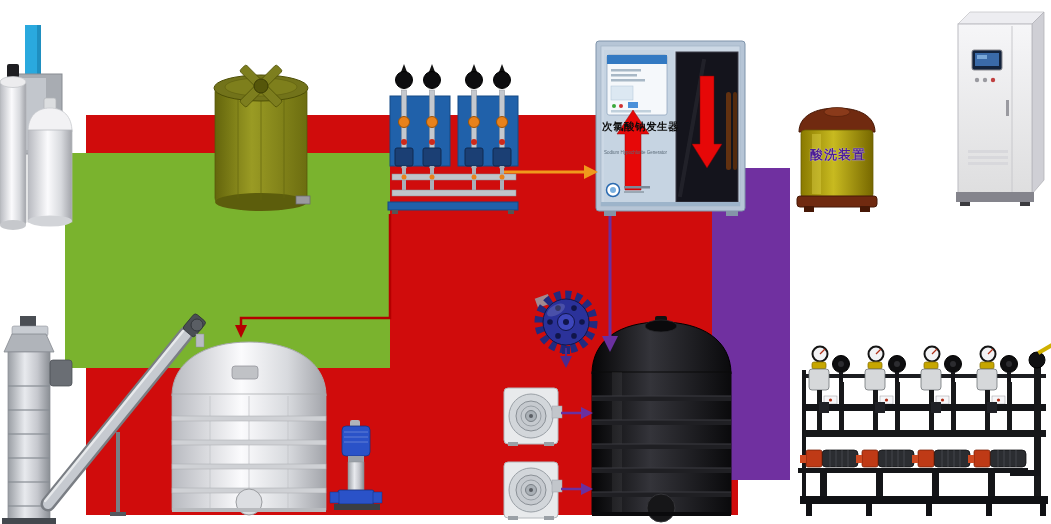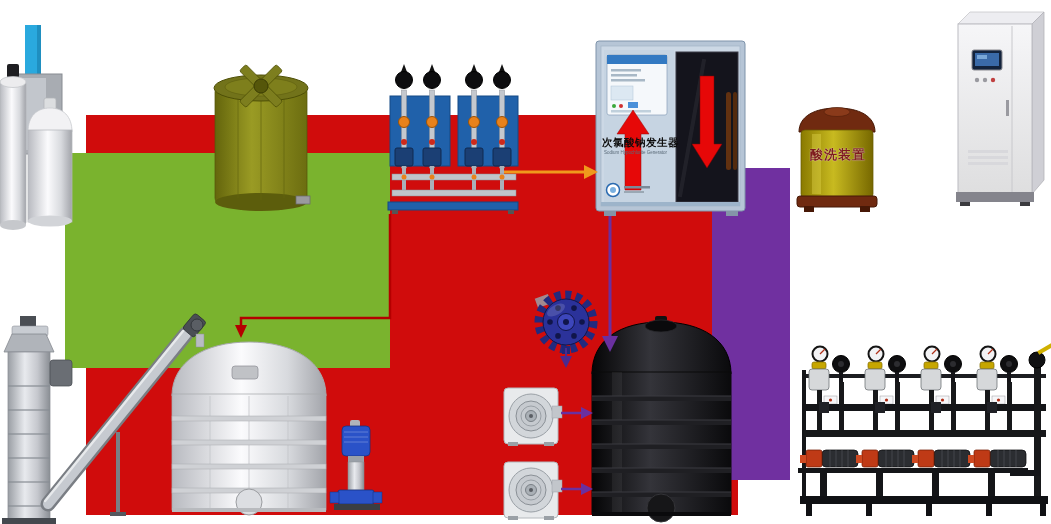--- a/index.html
+++ b/index.html
@@ -3,23 +3,23 @@
 <meta charset="utf-8">
 <style>
   html,body{margin:0;padding:0;background:#ffffff;font-family:"Liberation Sans",sans-serif;}
   #stage{position:relative;width:1051px;height:524px;background:#ffffff;overflow:hidden;}
   .zone{position:absolute;}
   #zone-red{left:86px;top:115px;width:652px;height:400px;background:#d00c0c;}
   #zone-green{left:65px;top:153px;width:325px;height:215px;background:#7ab32e;}
   #zone-purple{left:712px;top:168px;width:78px;height:312px;background:#7030a0;}
   #equipment-layer{position:absolute;left:0;top:0;z-index:3;}
   .t{position:absolute;z-index:6;white-space:nowrap;}
-  #generator-title{left:602px;top:136px;font-size:10.5px;font-weight:bold;letter-spacing:.5px;color:#0c0c0c;}
+  #generator-title{left:602px;top:120px;font-size:10.5px;font-weight:bold;letter-spacing:.5px;color:#0c0c0c;}
   #generator-subtitle{left:604px;top:150px;font-size:4.5px;color:#5a6a78;}
-  #acid-label{left:810px;top:146px;font-size:13px;font-weight:bold;letter-spacing:1px;color:#7f1d1d;text-shadow:0 0 1px #fff;}
+  #acid-label{left:810px;top:146px;font-size:13px;font-weight:bold;letter-spacing:1px;color:#4c1d95;text-shadow:0 0 1px #fff;}
 </style>
 </head>
 <body>
 
 <div id="stage">
 
   <div id="zone-red" class="zone" style="background-color: rgb(208, 12, 12);"></div>
   <div id="zone-green" class="zone" style="background-color: rgb(122, 179, 46);"></div>
   <div id="zone-purple" class="zone" style="background-color: rgb(112, 48, 160);"></div>
 

